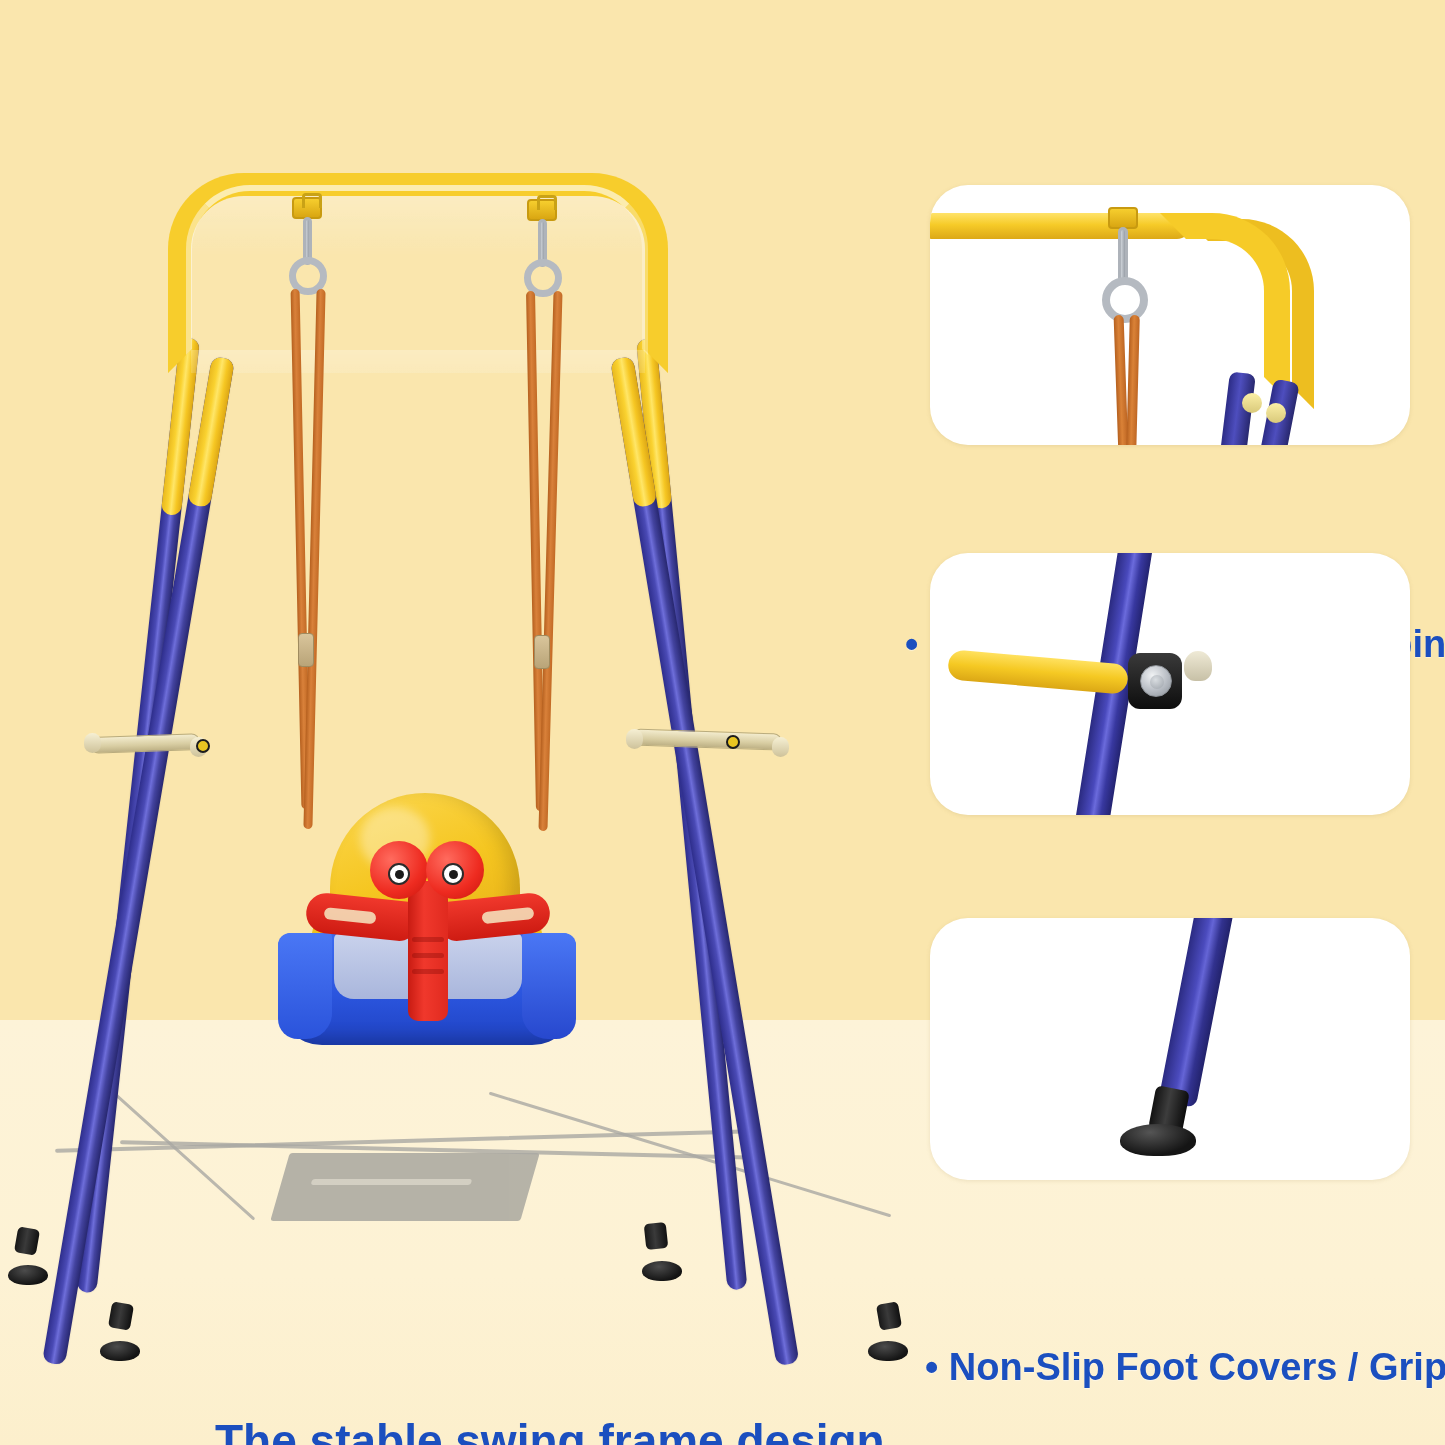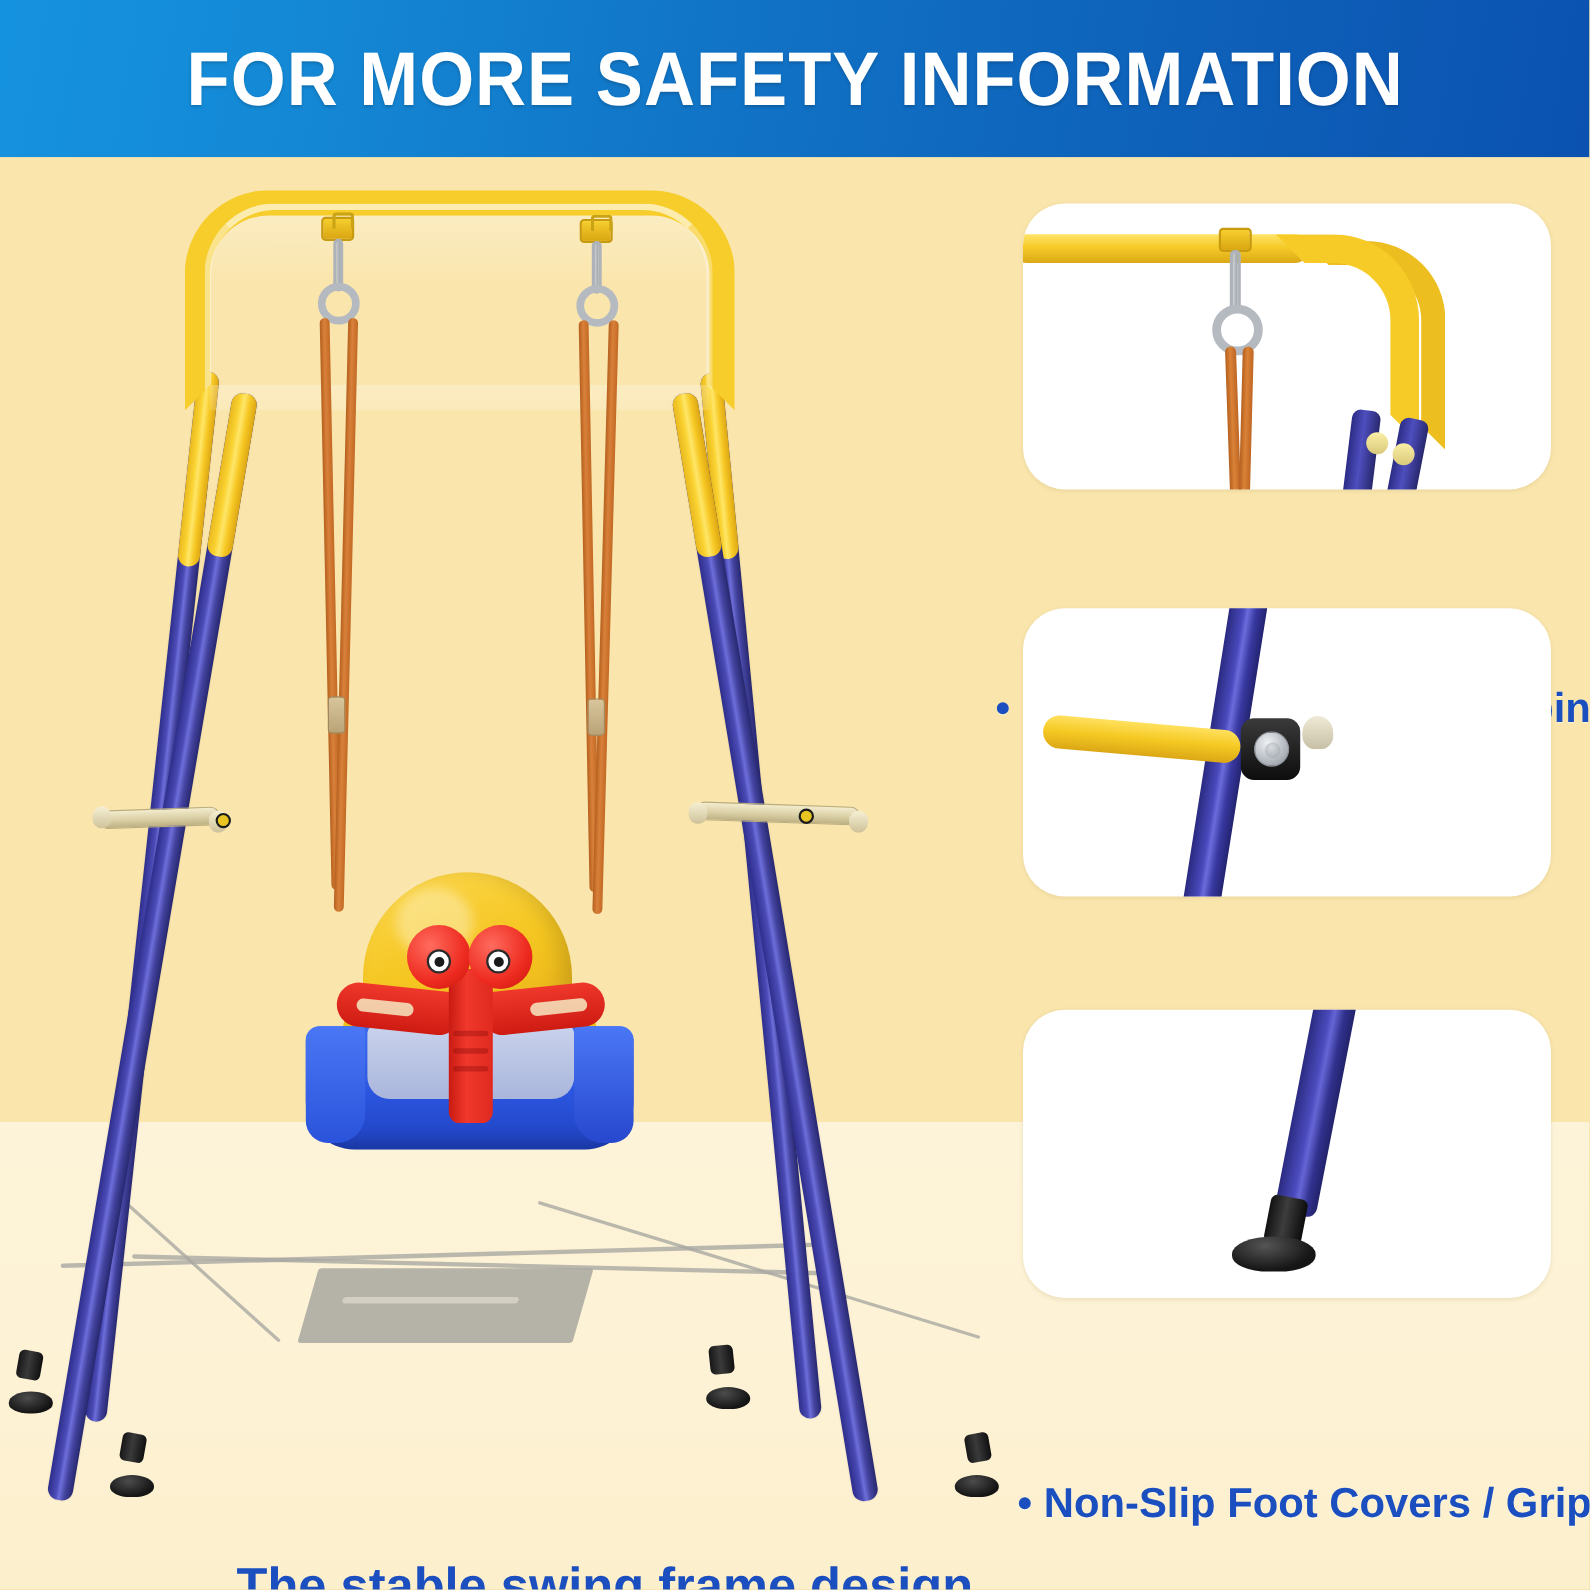--- a/index.html
+++ b/index.html
@@ -339,23 +339,20 @@
   .i3-foot{
     position:absolute;width:76px;height:32px;border-radius:50% 50% 44% 44%;
     background:radial-gradient(ellipse at 40% 26%,#555,#151515 68%);
   }
 </style>
 </head>
 <body>
 
 <div id="page">
 
-  <div class="header">
-    <div class="header-title">FOR MORE SAFETY INFORMATION</div>
-  </div>
 
   <div class="scene">
     <div class="floor"></div>
 
     <div class="product">
 
       <div class="shadow-slab"></div>
       <div class="shadow-line sh1"></div>
       <div class="shadow-line sh2"></div>
       <div class="shadow-line sh3"></div>

